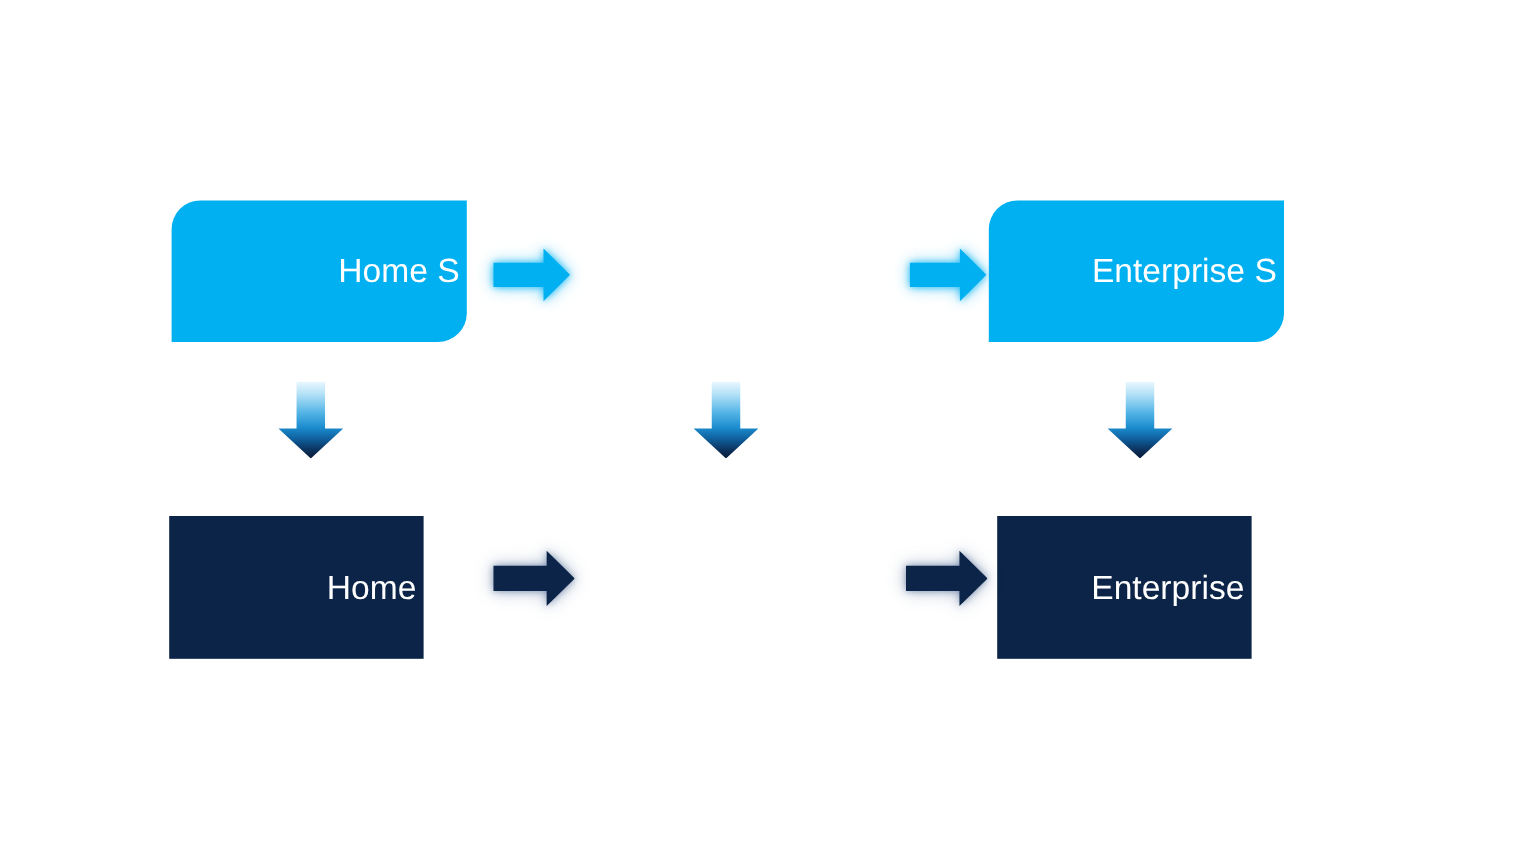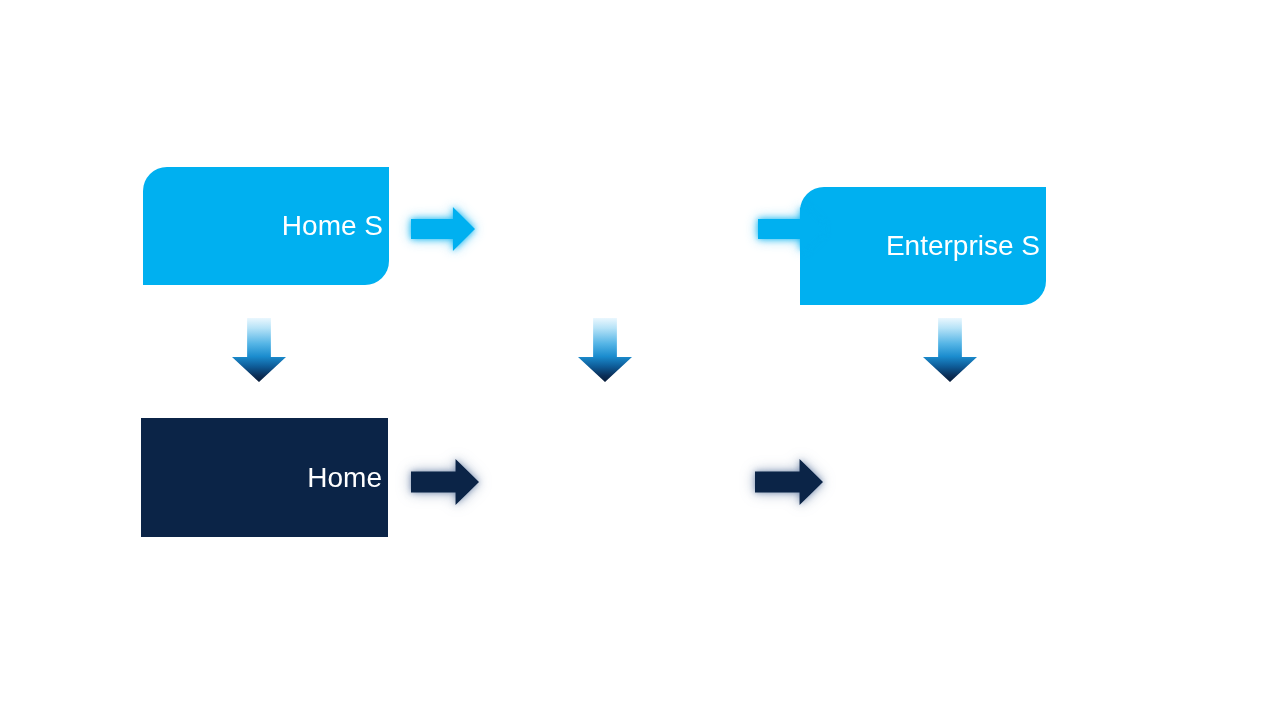--- a/index.html
+++ b/index.html
@@ -28,23 +28,23 @@
     line-height: 1;
   }
   .node .label { transform: translateX(-6px); white-space: nowrap; }
   .node.light {
     background: var(--light-blue);
     border-radius: 24px 0 24px 0;
     width: 246px; height: 118px; top: 167px;
   }
   .node.dark {
     background: var(--dark-navy);
-    width: 247px; height: 119px; top: 418px; padding-left: 40px;
+    width: 212px; height: 119px; top: 430px; padding-left: 40px;
   }
-  .t1 { left: 143px; } .t2 { left: 487px; } .t3 { left: 800px; margin-top: 20px; }
+  .t1 { left: 143px; } .t2 { left: 487px; } .t3 { left: 824px; }
   .b1 { left: 141px; } .b2 { left: 486px; } .b3 { left: 831px; }
 
   
   .h-arrow { position: absolute; }
   .h-arrow .shape {
     width: 100%; height: 100%;
     clip-path: polygon(0 27%, 65.5% 27%, 65.5% 0, 100% 50%, 65.5% 100%, 65.5% 73%, 0 73%);
   }
   .h-arrow.top-row { width: 64px; height: 44px; top: 207px; }
   .h-arrow.bottom-row { width: 68px; height: 46px; top: 459px; }
@@ -74,20 +74,23 @@
   <div class="node light t1">
     <span class="label">Home S</span>
   </div>
   <div class="node light t3">
     <span class="label">Enterprise S</span>
   </div>
 
   <div class="node dark b1">
     <span class="label">Home</span>
   </div>
+  <div class="node dark b3">
+    <span class="label">Enterprise</span>
+  </div>
 
   <div class="h-arrow top-row glow-light light-fill ha-t1">
     <div class="shape"></div>
   </div>
   <div class="h-arrow top-row glow-light light-fill ha-t2">
     <div class="shape"></div>
   </div>
 
   <div class="h-arrow bottom-row glow-dark dark-fill ha-b1">
     <div class="shape"></div>

